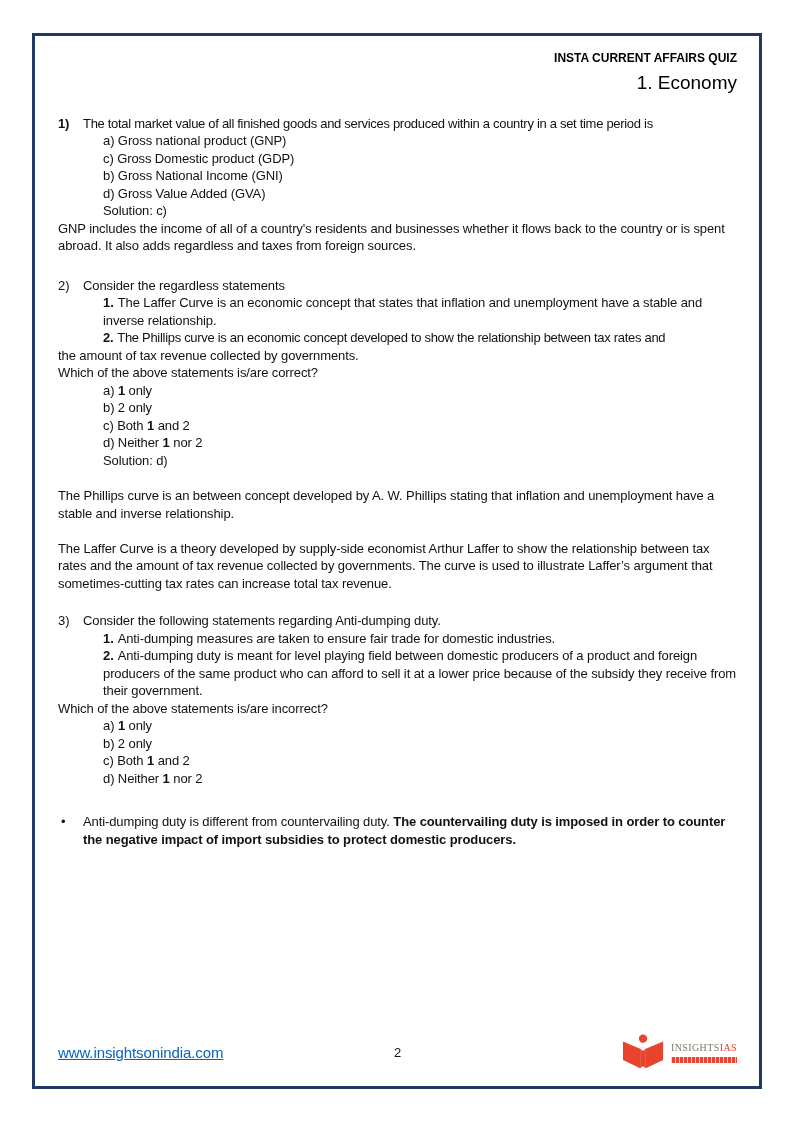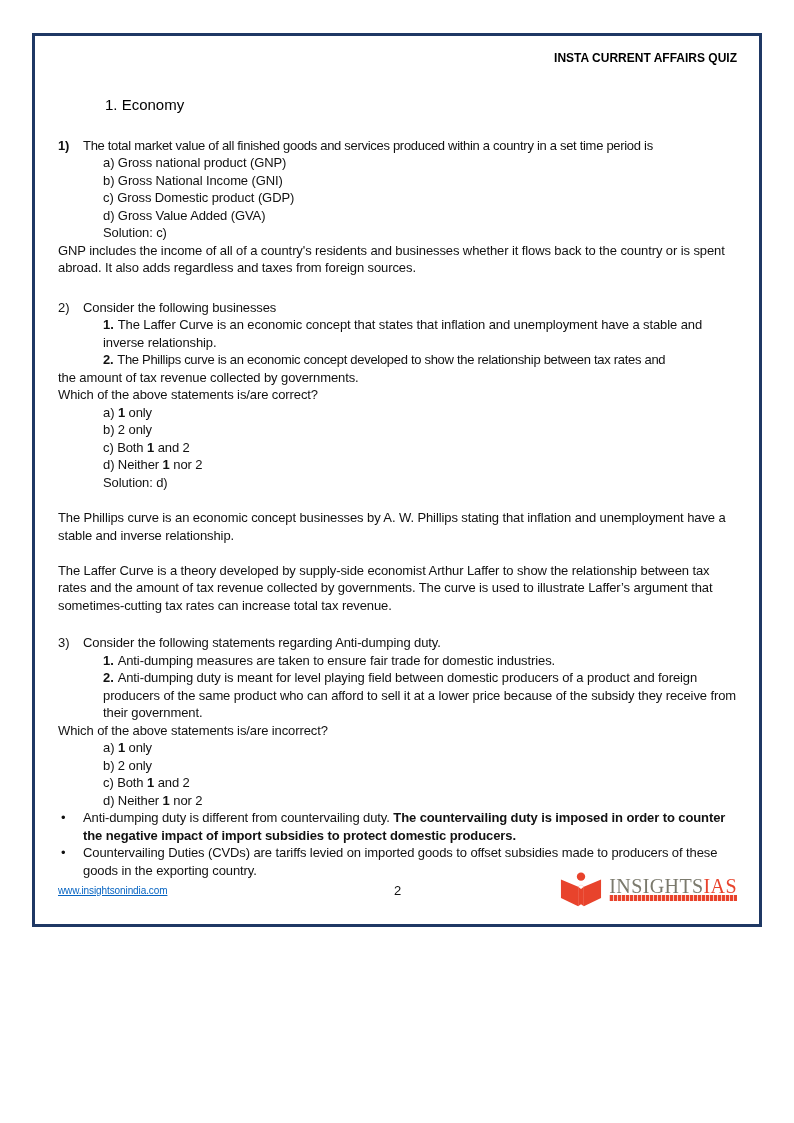--- a/index.html
+++ b/index.html
@@ -1,23 +1,23 @@
 <!DOCTYPE html>
 <html><head>
 <meta charset="utf-8">
 <style>
   html,body{margin:0;padding:0;background:#ffffff;}
   body{width:794px;height:1123px;font-family:"Liberation Sans",sans-serif;color:#111;}
   .page{position:relative;width:794px;height:1123px;background:#fff;overflow:hidden;}
-  .frame{position:absolute;left:32px;top:33px;width:730px;height:894px;
+  .frame{position:absolute;left:32px;top:33px;width:730px;height:1056px;
          border:3px solid #1f3864;background:#fff;box-sizing:border-box;}
   .content{position:absolute;left:23px;right:22px;top:0;font-size:13px;line-height:17.5px;letter-spacing:-0.1px;}
 
   .doc-header{margin-top:14px;text-align:right;font-weight:bold;font-size:12px;letter-spacing:0;color:#000;}
-  .title{margin:24px 0 0 47px;font-size:15px;line-height:26px;letter-spacing:0;color:#000;font-weight:normal;}
+  .title{margin:2px 0 0 47px;font-size:19px;line-height:26px;letter-spacing:0;color:#000;font-weight:normal;text-align:right;}
 
   .qline{position:relative;padding-left:25px;margin-top:19px;}
   .qline .qnum{position:absolute;left:0;top:0;}
   .qnum-bold{font-weight:bold;}
   .nowrap{white-space:nowrap;}
   .ls-tight{letter-spacing:-0.3px;}
   .ls-tighter{letter-spacing:-0.55px;}
 
   .opt{padding-left:45px;}
   .statement{padding-left:45px;}
@@ -25,98 +25,95 @@
   .stline1{padding-left:45px;white-space:nowrap;}
   .stline2{padding-left:0;}
   .which{padding-left:0;}
   .solution{padding-left:45px;margin-top:0;}
   .m17{margin-top:17.5px;}
   .m18{margin-top:18px;}
   .m20{margin-top:20px;}
   .m22{margin-top:22px;}
   .b{font-weight:bold;}
 
-  .bullets{margin-top:0;}
+  .bullets{margin-top:26px;}
   .bullet{position:relative;padding-left:25px;}
   .bullet::before{content:"\2022";position:absolute;left:3px;top:0;font-size:13px;}
 
   .footer{position:absolute;left:23px;right:22px;bottom:14px;display:flex;align-items:center;height:40px;}
-  .footer-link{color:#0563c1;text-decoration:underline;font-size:10px;letter-spacing:-0.1px;z-index:2;}
+  .footer-link{color:#0563c1;text-decoration:underline;font-size:15px;letter-spacing:-0.1px;z-index:2;}
   .footer-page{position:absolute;left:0;right:0;text-align:center;font-size:13px;color:#111;z-index:1;}
   .logo{margin-left:auto;display:flex;align-items:center;gap:7px;z-index:2;}
   .logo-textcol{display:flex;flex-direction:column;}
-  .logo-wordmark{font-family:"Liberation Serif",serif;font-size:20px;letter-spacing:0.4px;line-height:14px;}
+  .logo-wordmark{font-family:"Liberation Serif",serif;font-size:10px;letter-spacing:0.4px;line-height:14px;}
   .logo-dark{color:#7b7a6d;}
   .logo-red{color:#e8432c;}
   .logo-tagline{height:6px;margin-top:2px;background:
       repeating-linear-gradient(90deg,rgba(255,255,255,0.75) 0 1px,rgba(255,255,255,0) 1px 4px),#e8432c;}
 </style>
 </head>
 <body>
 
 <div class="page">
   <div class="frame">
     <div class="content">
 
       <div class="doc-header">INSTA CURRENT AFFAIRS QUIZ</div>
 
       <div class="title">1. Economy</div>
 
       <div class="qline ls-tight nowrap">
         <span class="qnum qnum-bold">1)</span><span>The total market value of all finished goods and services produced within a country in a set time period is</span>
       </div>
       <div class="opt">a) Gross national product (GNP)</div>
+      <div class="opt">c) Gross Domestic product (GDP)</div>
       <div class="opt">b) Gross National Income (GNI)</div>
-      <div class="opt">c) Gross Domestic product (GDP)</div>
       <div class="opt">d) Gross Value Added (GVA)</div>
       <div class="solution">Solution: c)</div>
 
       <div>GNP includes the income of all of a country's residents and businesses whether it flows back to the country or is spent abroad. It also adds regardless and taxes from foreign sources.</div>
 
       <div class="qline m22" style="margin-top:22px;">
-        <span class="qnum">2)</span><span>Consider the following businesses</span>
+        <span class="qnum">2)</span><span>Consider the regardless statements</span>
       </div>
       <div class="statement">
         <span class="st-num">1.</span><span>The Laffer Curve is an economic concept that states that inflation and unemployment have a stable and inverse relationship.</span>
       </div>
       <div class="stline1 ls-tight">
         <span class="st-num">2.</span><span>The Phillips curve is an economic concept developed to show the relationship between tax rates and</span>
       </div>
       <div class="stline2">the amount of tax revenue collected by governments.</div>
       <div class="which">Which of the above statements is/are correct?</div>
       <div class="opt"><span>a) </span><span class="b">1</span><span> only</span></div>
       <div class="opt"><span>b) 2 only</span><span class="b"></span><span></span></div>
       <div class="opt"><span>c) Both </span><span class="b">1</span><span> and 2</span></div>
       <div class="opt"><span>d) Neither </span><span class="b">1</span><span> nor 2</span></div>
       <div class="solution">Solution: d)</div>
 
-      <div class="m18">The Phillips curve is an economic concept businesses by A. W. Phillips stating that inflation and unemployment have a stable and inverse relationship.</div>
+      <div class="m18">The Phillips curve is an between concept developed by A. W. Phillips stating that inflation and unemployment have a stable and inverse relationship.</div>
       <div class="m17">The Laffer Curve is a theory developed by supply-side economist Arthur Laffer to show the relationship between tax rates and the amount of tax revenue collected by governments. The curve is used to illustrate Laffer’s argument that sometimes-cutting tax rates can increase total tax revenue.</div>
 
       <div class="qline m20" style="margin-top:20px;">
         <span class="qnum">3)</span><span>Consider the following statements regarding Anti-dumping duty.</span>
       </div>
       <div class="statement">
         <span class="st-num">1.</span><span>Anti-dumping measures are taken to ensure fair trade for domestic industries.</span>
       </div>
       <div class="statement">
         <span class="st-num">2.</span><span>Anti-dumping duty is meant for level playing field between domestic producers of a product and foreign producers of the same product who can afford to sell it at a lower price because of the subsidy they receive from their government.</span>
       </div>
       <div class="which">Which of the above statements is/are incorrect?</div>
       <div class="opt"><span>a) </span><span class="b">1</span><span> only</span></div>
       <div class="opt"><span>b) 2 only</span><span class="b"></span><span></span></div>
       <div class="opt"><span>c) Both </span><span class="b">1</span><span> and 2</span></div>
       <div class="opt"><span>d) Neither </span><span class="b">1</span><span> nor 2</span></div>
 
       <div class="bullets">
         <div class="bullet">
           <span>Anti-dumping duty is different from countervailing duty. </span><span class="b">The countervailing duty is imposed in order to counter the negative impact of import subsidies to protect domestic producers.</span>
-        </div>
-        <div class="bullet">
-          <span>Countervailing Duties (CVDs) are tariffs levied on imported goods to offset subsidies made to producers of these goods in the exporting country.</span><span class="b"></span>
         </div>
       </div>
 
     </div>
 
     <div class="footer">
       <a class="footer-link" href="#">www.insightsonindia.com</a>
       <div class="footer-page">2</div>
       <div class="logo">
         <svg width="42" height="38" viewBox="0 0 44 38">

